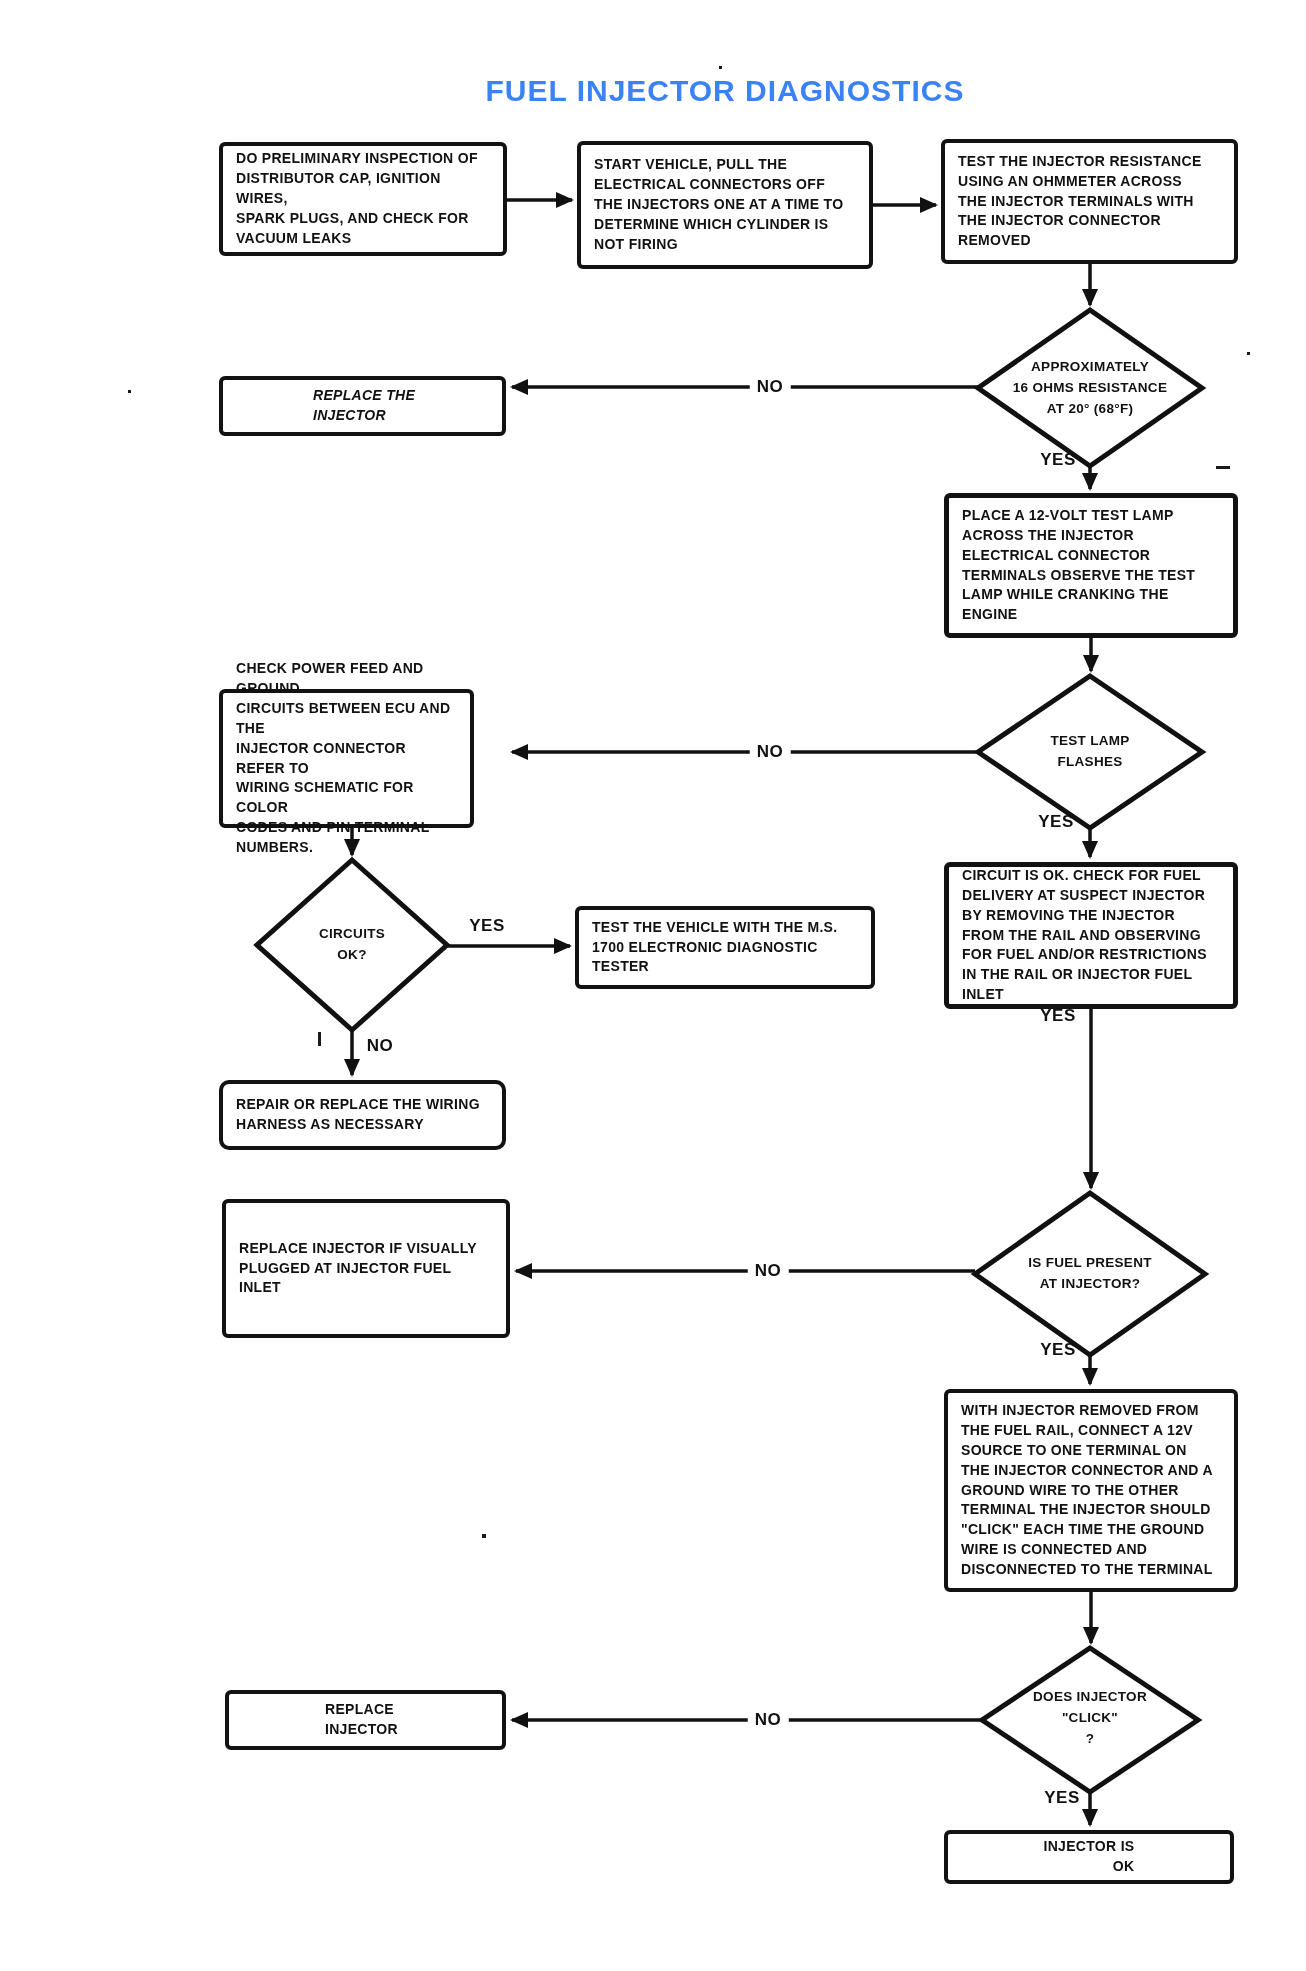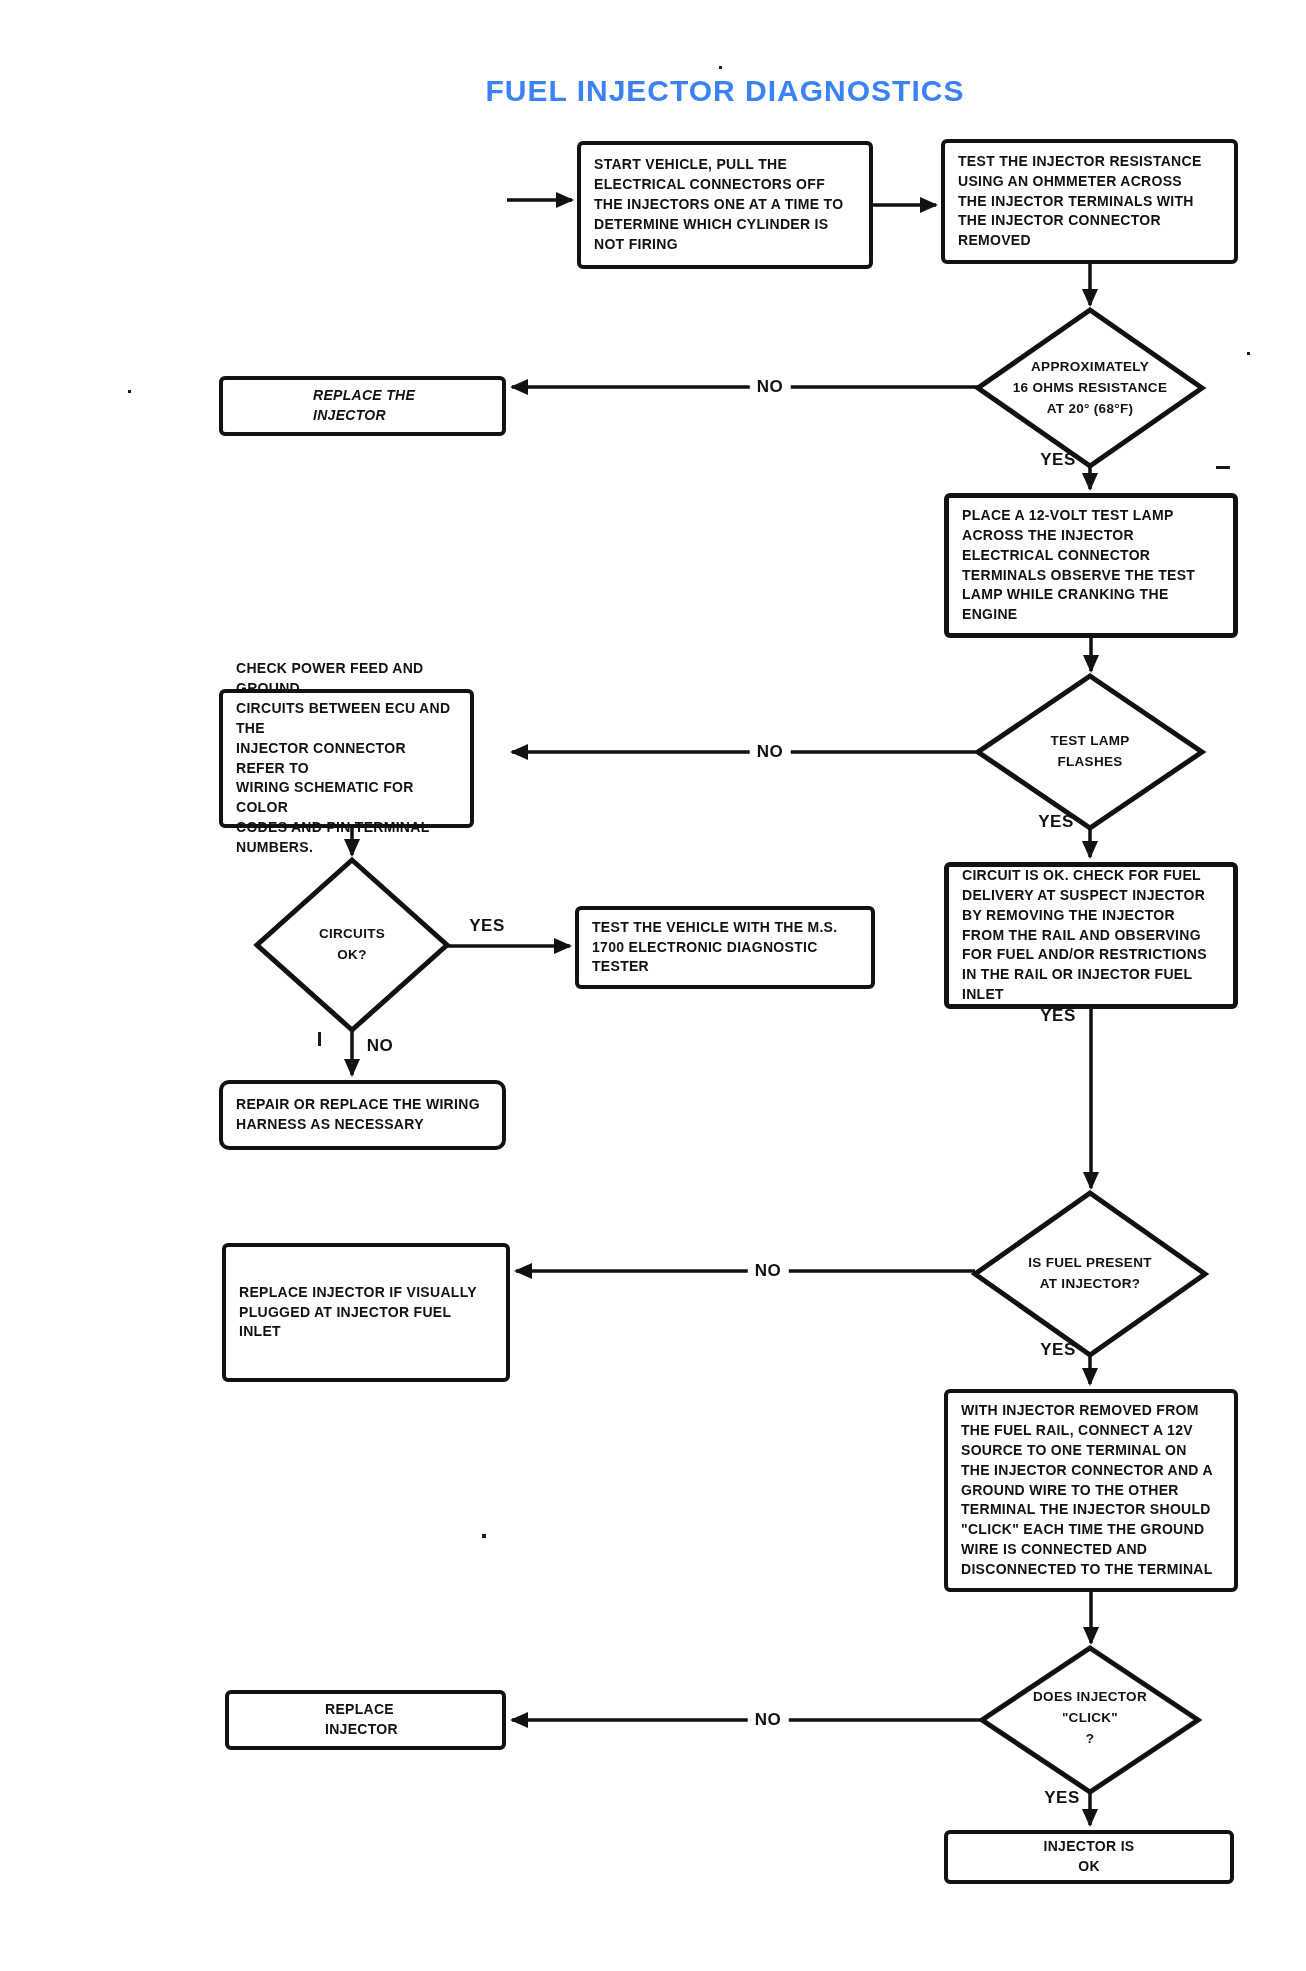--- a/index.html
+++ b/index.html
@@ -74,20 +74,26 @@
     <line x1="447" y1="946" x2="570" y2="946" marker-end="url(#arrow)"></line>
     <line x1="352" y1="1030" x2="352" y2="1075" marker-end="url(#arrow)"></line>
     <line x1="1091" y1="1009" x2="1091" y2="1188" marker-end="url(#arrow)"></line>
     <line x1="975" y1="1271" x2="516" y2="1271" marker-end="url(#arrow)"></line>
     <line x1="1090" y1="1355" x2="1090" y2="1384" marker-end="url(#arrow)"></line>
     <line x1="1091" y1="1592" x2="1091" y2="1643" marker-end="url(#arrow)"></line>
     <line x1="982" y1="1720" x2="512" y2="1720" marker-end="url(#arrow)"></line>
     <line x1="1090" y1="1792" x2="1090" y2="1825" marker-end="url(#arrow)"></line>
   </svg>
 
+  <div class="box" style="left:219px; top:142px; width:288px; height:114px;">
+    <div class="txt">DO PRELIMINARY INSPECTION OF
+DISTRIBUTOR CAP, IGNITION WIRES,
+SPARK PLUGS, AND CHECK FOR
+VACUUM LEAKS</div>
+  </div>
 
   <div class="box" style="left:577px; top:141px; width:296px; height:128px;">
     <div class="txt">START VEHICLE, PULL THE
 ELECTRICAL CONNECTORS OFF
 THE INJECTORS ONE AT A TIME TO
 DETERMINE WHICH CYLINDER IS
 NOT FIRING</div>
   </div>
 
   <div class="box" style="left:941px; top:139px; width:297px; height:125px;">
@@ -135,21 +141,21 @@
     <div class="txt">TEST THE VEHICLE WITH THE M.S.
 1700 ELECTRONIC DIAGNOSTIC
 TESTER</div>
   </div>
 
   <div class="box" style="left:219px; top:1080px; width:287px; height:70px; border-radius:10px;">
     <div class="txt">REPAIR OR REPLACE THE WIRING
 HARNESS AS NECESSARY</div>
   </div>
 
-  <div class="box" style="left:222px; top:1199px; width:288px; height:139px;margin-top:44px;">
+  <div class="box" style="left:222px; top:1199px; width:288px; height:139px;">
     <div class="txt">REPLACE INJECTOR IF VISUALLY
 PLUGGED AT INJECTOR FUEL INLET</div>
   </div>
 
   <div class="box" style="left:944px; top:1389px; width:294px; height:203px;">
     <div class="txt">WITH INJECTOR REMOVED FROM
 THE FUEL RAIL, CONNECT A 12V
 SOURCE TO ONE TERMINAL ON
 THE INJECTOR CONNECTOR AND A
 GROUND WIRE TO THE OTHER
@@ -157,21 +163,21 @@
 "CLICK" EACH TIME THE GROUND
 WIRE IS CONNECTED AND
 DISCONNECTED TO THE TERMINAL</div>
   </div>
 
   <div class="box indent-q" style="left:225px; top:1690px; width:281px; height:60px;">
     <div class="txt">REPLACE
 INJECTOR</div>
   </div>
 
-  <div class="box center-r" style="left:944px; top:1830px; width:290px; height:54px;">
+  <div class="box center-r" style="left:944px; top:1830px; width:290px; height:54px;text-align:right;">
     <div class="txt">INJECTOR IS
 OK</div>
   </div>
 
   <div class="dlabel" style="left:1090px; top:388px; width:200px;">APPROXIMATELY
 16 OHMS RESISTANCE
 AT 20° (68°F)</div>
   <div class="dlabel" style="left:1090px; top:752px; width:160px;">TEST LAMP
 FLASHES</div>
   <div class="dlabel" style="left:352px; top:945px; width:120px;">CIRCUITS

